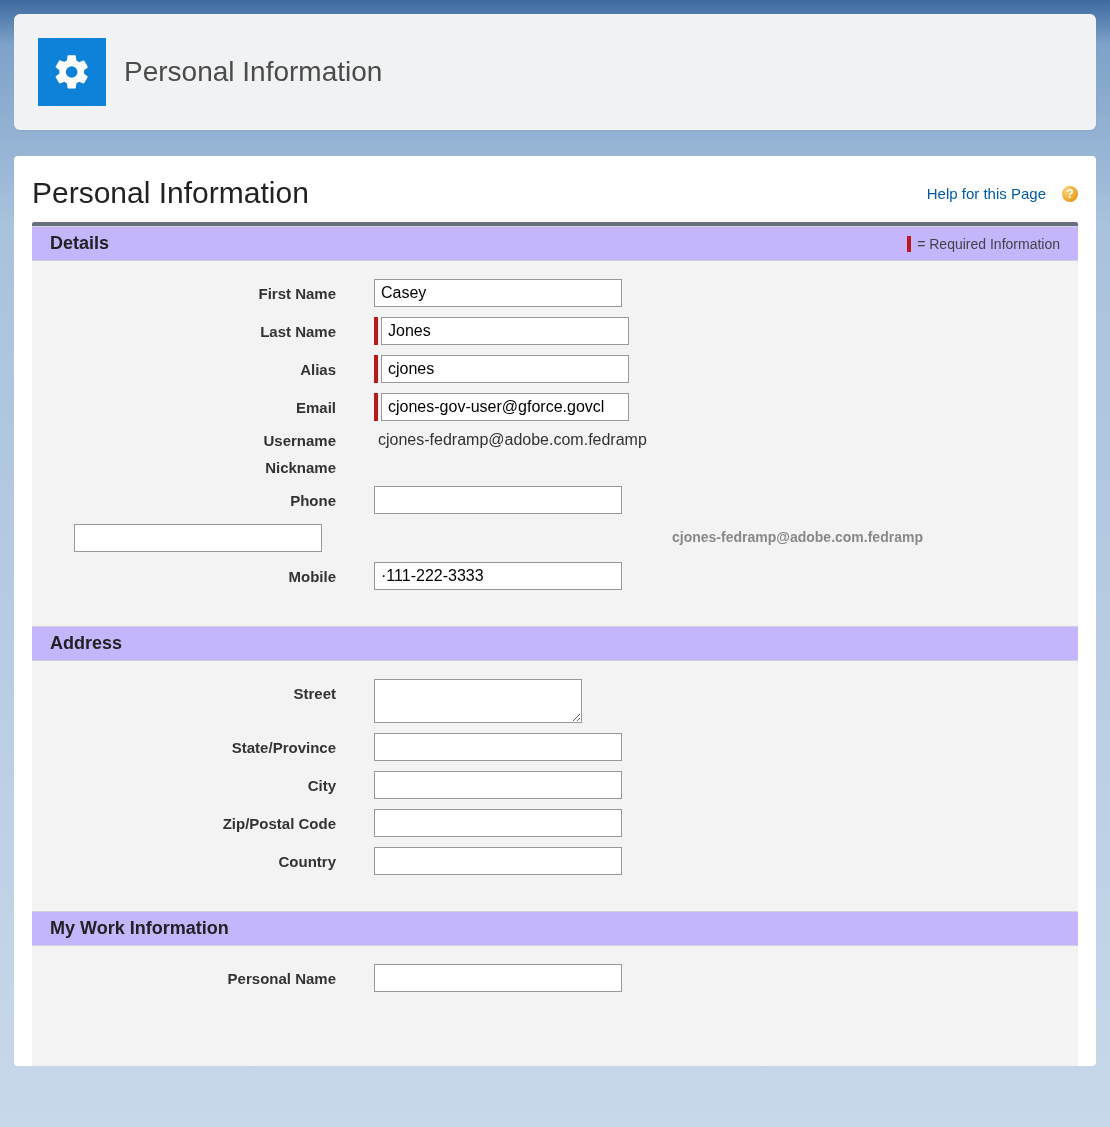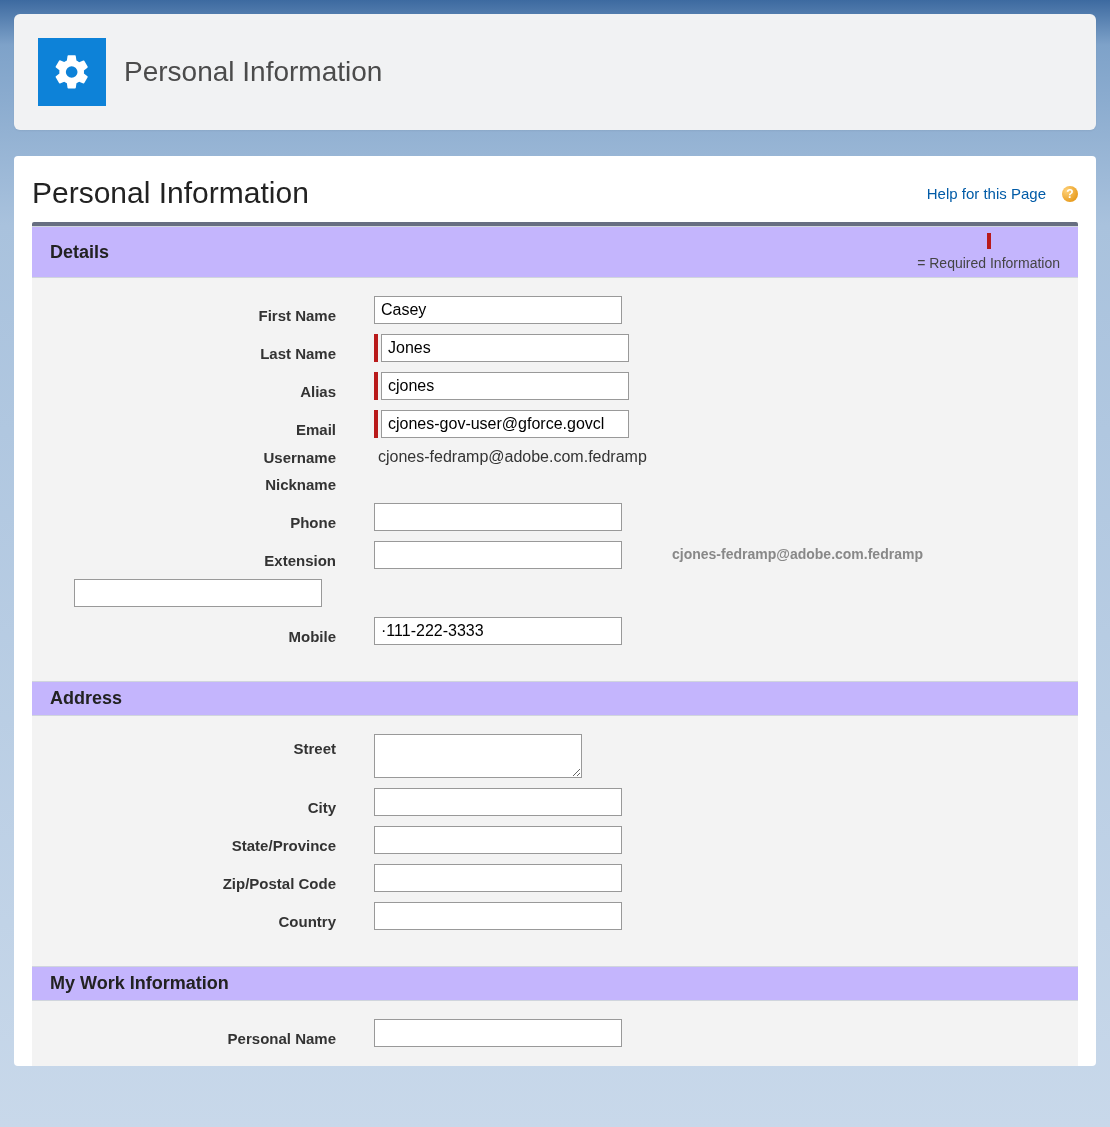--- a/index.html
+++ b/index.html
@@ -98,35 +98,34 @@
     font-size: 18px;
     font-weight: bold;
     color: #222;
   }
   .req-legend {
     display: flex;
     align-items: center;
     gap: 6px;
     font-size: 14px;
     color: #444;
-    flex-direction: column;
   }
   .req-bar {
     width: 4px;
     height: 16px;
     background: #b91a1a;
     display: inline-block;
   }
   .section-body {
     background: #f3f3f3;
     padding: 18px 18px 26px 18px;
   }
   .field-row {
     display: flex;
-    align-items: flex-end;
+    align-items: center;
     margin-bottom: 10px;
   }
   .field-label {
     width: 300px;
     text-align: right;
     padding-right: 14px;
     font-size: 15px;
     font-weight: bold;
     color: #333;
   }
@@ -267,26 +266,20 @@
         <div class="field-label">Nickname</div>
       </div>
 
       <div class="field-row">
         <div class="field-label">Phone</div>
         <div class="field-value-area">
           <input class="text-input" type="text" value="" style="">
         </div>
       </div>
 
-      <div class="field-row">
-        <div class="field-label">Extension</div>
-        <div class="field-value-area">
-          <input class="text-input" type="text" value="" style="">
-        </div>
-      </div>
 
       <div class="field-row">
         <div class="field-value-area">
           <input class="text-input" type="text" value="" style="">
         </div>
       </div>
 
       <div class="field-row">
         <div class="field-label">Mobile</div>
         <div class="field-value-area">
@@ -303,28 +296,28 @@
     <div class="section-body">
 
       <div class="field-row" style="align-items:flex-start">
         <div class="field-label" style="padding-top:6px">Street</div>
         <div class="field-value-area">
           <textarea class="textarea-input" style=""></textarea>
         </div>
       </div>
 
       <div class="field-row">
+        <div class="field-label">State/Province</div>
+        <div class="field-value-area">
+          <input class="text-input" type="text" value="" style="">
+        </div>
+      </div>
+
+      <div class="field-row">
         <div class="field-label">City</div>
-        <div class="field-value-area">
-          <input class="text-input" type="text" value="" style="">
-        </div>
-      </div>
-
-      <div class="field-row">
-        <div class="field-label">State/Province</div>
         <div class="field-value-area">
           <input class="text-input" type="text" value="" style="">
         </div>
       </div>
 
       <div class="field-row">
         <div class="field-label">Zip/Postal Code</div>
         <div class="field-value-area">
           <input class="text-input" type="text" value="" style="">
         </div>

